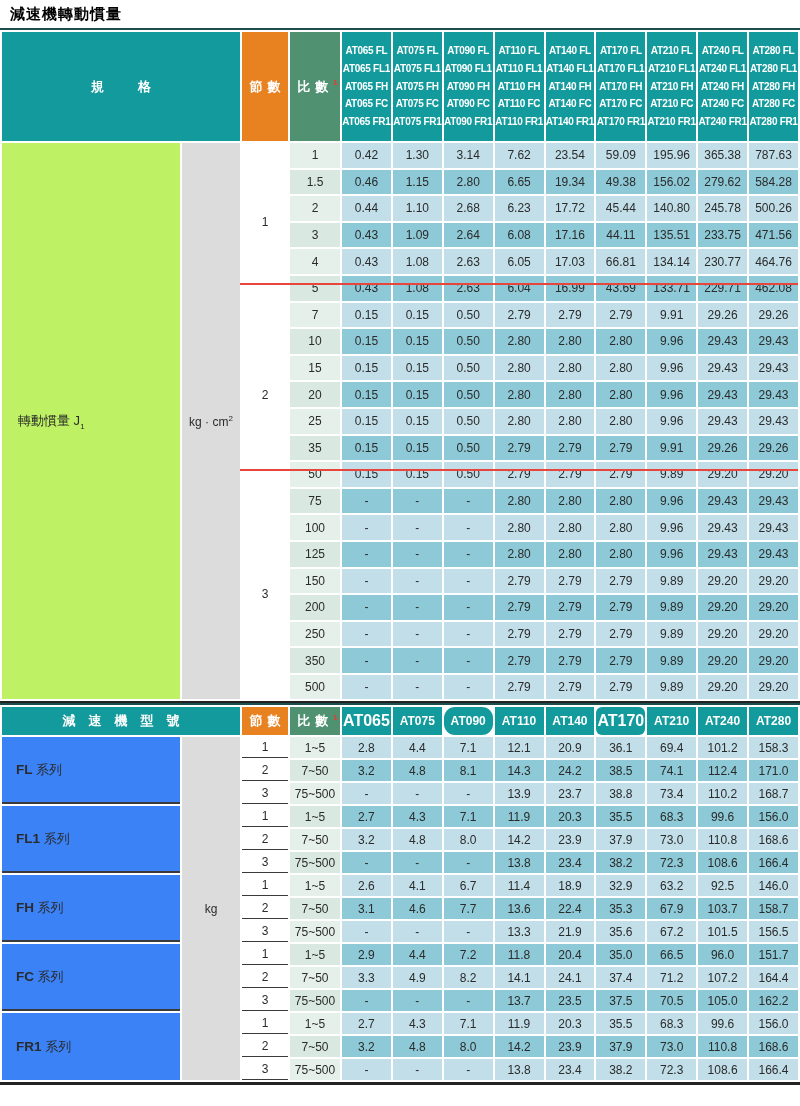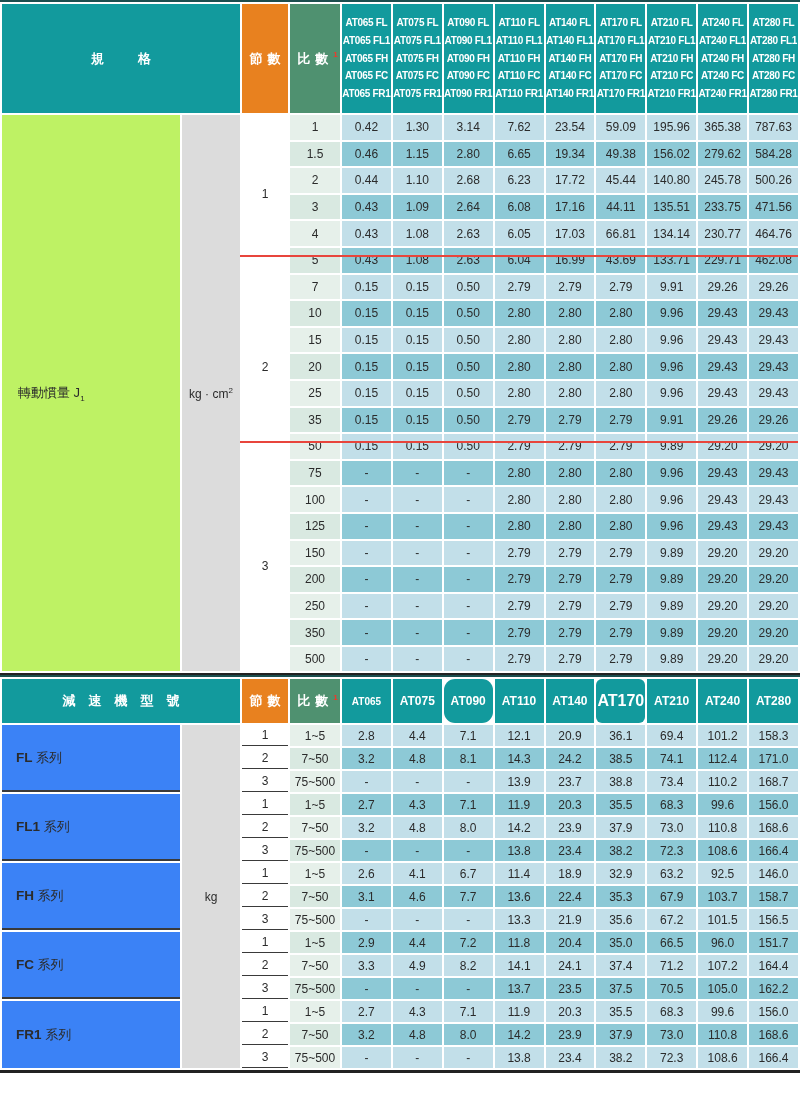--- a/index.html
+++ b/index.html
@@ -17,21 +17,21 @@
   .tblwrap{position:relative;width:800px;border-top:2px solid #1c4e4e;border-bottom:2px solid #222}
   .wrap2{border-bottom:3px solid #222}
   table.tbl{border-collapse:separate;border-spacing:2px;table-layout:fixed;width:800px}
   th,td{overflow:hidden;white-space:nowrap}
   
   th{font-weight:bold;color:#fff;text-align:center;vertical-align:middle}
   .th-spec,.th-at{background:var(--teal)}
   .th-stage{background:var(--orange)}
   .th-ratio{background:var(--green)}
   .h1row th{height:109px}
-  .h2row th{height:44px;font-size:12px}
+  .h2row th{height:28px;font-size:12px}
   .sp-spec{font-size:13px;letter-spacing:34px;padding-left:34px}
   .sp-model{font-size:13px;letter-spacing:13px;padding-left:13px}
   .sp-small{font-size:13px;letter-spacing:5px;padding-left:5px}
   .th-at .line{font-size:10px;line-height:17.8px;letter-spacing:-0.3px;font-weight:bold}
   sup.red{color:#f3362a;font-size:8px;font-weight:bold;vertical-align:super}
   
   td{font-size:12px;text-align:center;vertical-align:middle;color:#2b2b2b}
   .t1 td{height:24.6px}
   .t2 td{height:21px}
   .td-spec{background:#bef264;text-align:left;padding-left:16px;font-size:13px}
@@ -46,20 +46,21 @@
   .td-model.last{border-bottom:none}
   .td-model b{font-size:13.5px}
   sub.small{font-size:8px}
   sup.small{font-size:8px}
   .redline{position:absolute;height:2px;background:var(--red);z-index:3}
 </style>
 </head>
 <body>
 
 <div class="page">
+  <div class="page-title">減速機轉動慣量</div>
   <div class="tblwrap" id="inertiaWrap">
       <table class="tbl t1">
         <colgroup>
           <col style="width: 178px;">
           <col style="width: 58px;">
           <col style="width: 46px;">
           <col style="width: 50px;">
           <col>
           <col>
           <col>
@@ -418,21 +419,21 @@
           <col>
           <col>
           <col>
           <col>
         </colgroup>
         <thead>
           <tr class="h2row">
             <th class="th-spec" colspan="2"><span class="sp-model">減速機型號</span></th>
             <th class="th-stage"><span class="sp-small">節數</span></th>
             <th class="th-ratio"><span class="sp-small">比數</span><sup class="red">1</sup></th>
-            <th class="th-at" style="font-size: 10px;">AT065</th>
+            <th class="th-at" style="font-size: 16px;">AT065</th>
             <th class="th-at" style="font-size: 12px;">AT075</th>
             <th class="th-at" style="font-size: 12px; border-radius: 11px;">AT090</th>
             <th class="th-at" style="font-size: 12px;">AT110</th>
             <th class="th-at" style="font-size: 12px;">AT140</th>
             <th class="th-at" style="font-size: 16px; border-radius: 6px;">AT170</th>
             <th class="th-at" style="font-size: 12px;">AT210</th>
             <th class="th-at" style="font-size: 12px;">AT240</th>
             <th class="th-at" style="font-size: 12px;">AT280</th>
           </tr>
         </thead>

